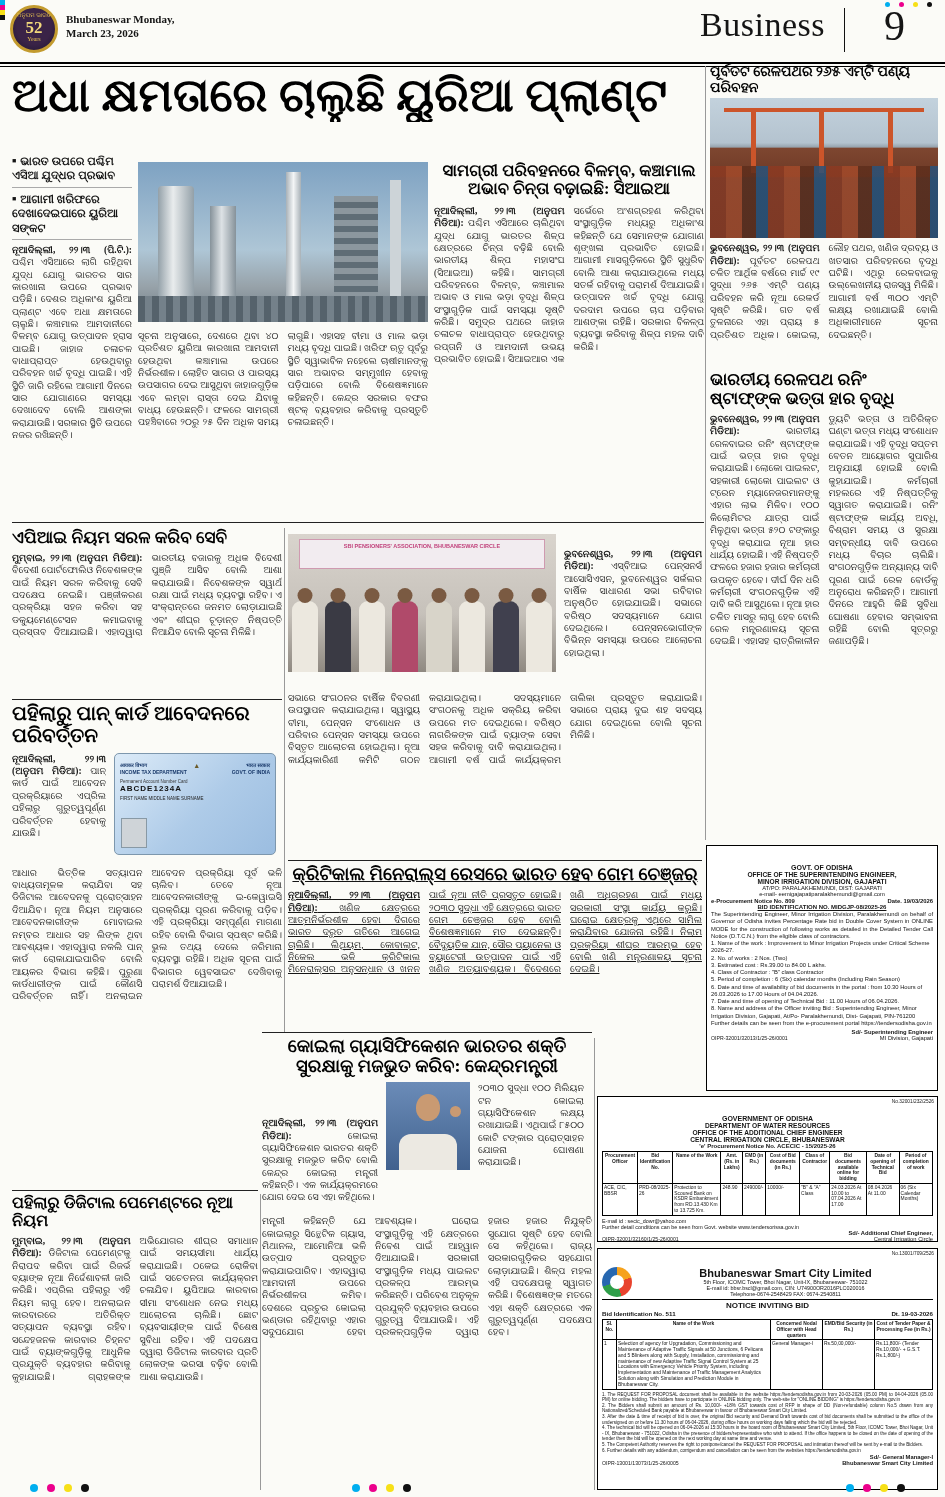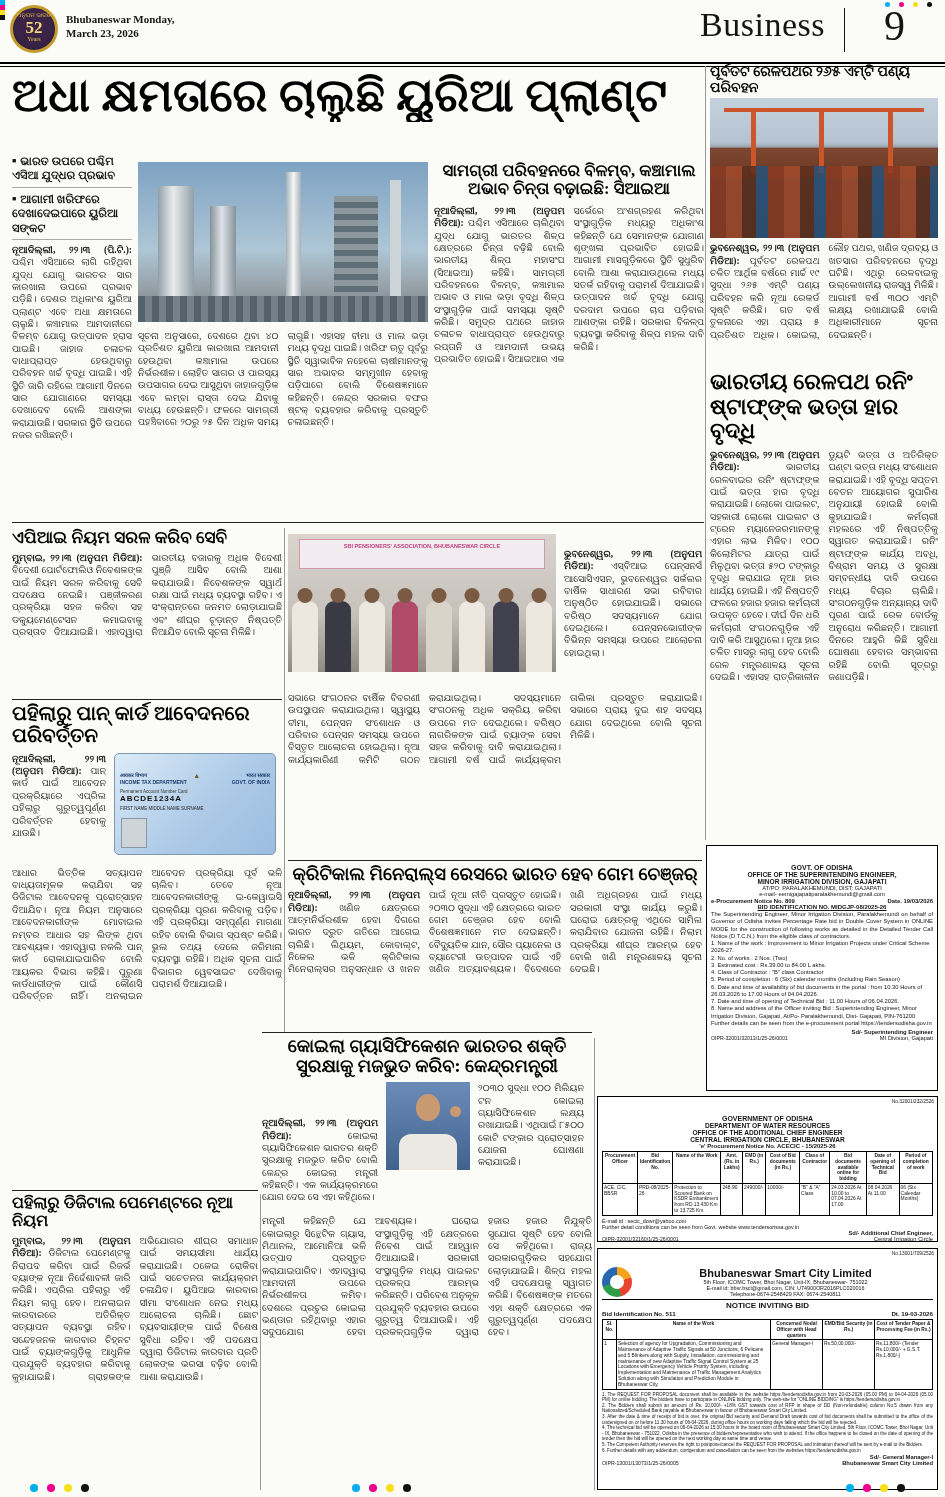--- a/index.html
+++ b/index.html
@@ -56,21 +56,21 @@
   .person { width:26px; height:76%; border-radius:9px 9px 0 0; background:#ece8df; position:relative; }
   .person::before { content:""; position:absolute; top:-13px; left:50%; transform:translateX(-50%); width:15px; height:15px; border-radius:50%; background:#7a5a42; }
   .person:nth-child(2){background:#3a3a44;} .person:nth-child(4){background:#b04a6a;}
   .person:nth-child(5){background:#d8d4c9;} .person:nth-child(7){background:#40404e;}
   .minister { background:linear-gradient(180deg,#6b8cb8,#41618e); }
   .minister .head{top:12px;left:50%;transform:translateX(-50%);width:24px;height:27px;border-radius:50% 50% 46% 46%;background:#c99a72;}
   .minister .bodyfig{bottom:0;left:50%;transform:translateX(-50%);width:58px;height:36px;border-radius:12px 12px 0 0;background:#ece9e2;}
   .minister .hand{top:24px;right:9px;width:11px;height:11px;border-radius:50%;background:#c99a72;}
 
   
-  .pancard { width:162px; height:102px; border:1px solid #7d97ad; border-radius:5px; padding:18px 5px;
+  .pancard { width:162px; height:102px; border:1px solid #7d97ad; border-radius:5px; padding:8px 5px;
              background:linear-gradient(135deg,#dcebf8,#aecbe8 55%,#9bbde0); position:relative;
              font-family:"Liberation Sans",sans-serif; }
   .pc-row { display:flex; justify-content:space-between; font-size:5px; font-weight:bold; color:#1a3a6b; }
   .pc-emblem { color:#6b5b2a; font-size:7px; line-height:1; }
   .pc-label { font-size:4.5px; color:#333; margin-top:4px; }
   .pc-num { font-size:8px; font-weight:bold; color:#111; letter-spacing:1px; }
   .pc-name { font-size:4.5px; color:#222; margin-top:3px; }
   .pc-photo { position:absolute; left:6px; bottom:6px; width:26px; height:30px; background:#cfd4d8; border:1px solid #8899a5; }
 
   
@@ -168,21 +168,21 @@
       <i class="crane3"></i>
       <i class="cont"></i>
     </div>
     <div class="body-text cols2" style="margin-top:4px;height:126px;">
       <span class="by">ଭୁବନେଶ୍ୱର, ୨୨।୩ (ଅନୁପମ ମିଡିଆ):</span>
       <span>ପୂର୍ବତଟ ରେଳପଥ ଚଳିତ ଆର୍ଥିକ ବର୍ଷରେ ମାର୍ଚ୍ଚ ୧୯ ସୁଦ୍ଧା ୨୬୫ ଏମ୍ଟି ପଣ୍ୟ ପରିବହନ କରି ନୂଆ ରେକର୍ଡ ସୃଷ୍ଟି କରିଛି। ଗତ ବର୍ଷ ତୁଳନାରେ ଏହା ପ୍ରାୟ ୫ ପ୍ରତିଶତ ଅଧିକ। କୋଇଲା, ଲୌହ ପଥର, ଖଣିଜ ଦ୍ରବ୍ୟ ଓ ଖତସାର ପରିବହନରେ ବୃଦ୍ଧି ଘଟିଛି। ଏଥିରୁ ରେଳବାଇକୁ ଉଲ୍ଲେଖନୀୟ ରାଜସ୍ୱ ମିଳିଛି। ଆଗାମୀ ବର୍ଷ ୩୦୦ ଏମ୍ଟି ଲକ୍ଷ୍ୟ ରଖାଯାଇଛି ବୋଲି ଅଧିକାରୀମାନେ ସୂଚନା ଦେଇଛନ୍ତି।</span>
     </div>
   </div>
 
   <div class="abs" style="left:710px;top:370px;width:228px;height:470px;overflow:hidden;">
-    <div class="headline" style="font-size:22px;">ଭାରତୀୟ ରେଳପଥ ରନିଂ ଷ୍ଟାଫ୍ଙ୍କ ଭତ୍ତା ହାର ବୃଦ୍ଧି</div>
+    <div class="headline" style="font-size:17px;">ଭାରତୀୟ ରେଳପଥ ରନିଂ ଷ୍ଟାଫ୍ଙ୍କ ଭତ୍ତା ହାର ବୃଦ୍ଧି</div>
     <div class="body-text cols2" style="margin-top:5px;height:420px;">
       <span class="by">ଭୁବନେଶ୍ୱର, ୨୨।୩ (ଅନୁପମ ମିଡିଆ):</span>
       <span>ଭାରତୀୟ ରେଳବାଇର ରନିଂ ଷ୍ଟାଫ୍ଙ୍କ ପାଇଁ ଭତ୍ତା ହାର ବୃଦ୍ଧି କରାଯାଇଛି। ଲୋକୋ ପାଇଲଟ, ସହକାରୀ ଲୋକୋ ପାଇଲଟ ଓ ଟ୍ରେନ ମ୍ୟାନେଜରମାନଙ୍କୁ ଏହାର ଲାଭ ମିଳିବ। ୧୦୦ କିଲୋମିଟର ଯାତ୍ରା ପାଇଁ ମିଳୁଥିବା ଭତ୍ତା ୫୨୦ ଟଙ୍କାରୁ ବୃଦ୍ଧି କରାଯାଇ ନୂଆ ହାର ଧାର୍ଯ୍ୟ ହୋଇଛି। ଏହି ନିଷ୍ପତ୍ତି ଫଳରେ ହଜାର ହଜାର କର୍ମଚାରୀ ଉପକୃତ ହେବେ। ଦୀର୍ଘ ଦିନ ଧରି କର୍ମଚାରୀ ସଂଗଠନଗୁଡ଼ିକ ଏହି ଦାବି କରି ଆସୁଥିଲେ। ନୂଆ ହାର ଚଳିତ ମାସରୁ ଲାଗୁ ହେବ ବୋଲି ରେଳ ମନ୍ତ୍ରଣାଳୟ ସୂଚନା ଦେଇଛି। ଏହାସହ ରାତ୍ରିକାଳୀନ ଡ୍ୟୁଟି ଭତ୍ତା ଓ ଅତିରିକ୍ତ ଘଣ୍ଟା ଭତ୍ତା ମଧ୍ୟ ସଂଶୋଧନ କରାଯାଇଛି। ଏହି ବୃଦ୍ଧି ସପ୍ତମ ବେତନ ଆୟୋଗର ସୁପାରିଶ ଅନୁଯାୟୀ ହୋଇଛି ବୋଲି କୁହାଯାଇଛି। କର୍ମଚାରୀ ମହଲରେ ଏହି ନିଷ୍ପତ୍ତିକୁ ସ୍ୱାଗତ କରାଯାଇଛି। ରନିଂ ଷ୍ଟାଫ୍ଙ୍କ କାର୍ଯ୍ୟ ଅବଧି, ବିଶ୍ରାମ ସମୟ ଓ ସୁରକ୍ଷା ସମ୍ବନ୍ଧୀୟ ଦାବି ଉପରେ ମଧ୍ୟ ବିଚାର ଚାଲିଛି। ସଂଗଠନଗୁଡ଼ିକ ଅନ୍ୟାନ୍ୟ ଦାବି ପୂରଣ ପାଇଁ ରେଳ ବୋର୍ଡକୁ ଅନୁରୋଧ କରିଛନ୍ତି। ଆଗାମୀ ଦିନରେ ଆହୁରି କିଛି ସୁବିଧା ଘୋଷଣା ହେବାର ସମ୍ଭାବନା ରହିଛି ବୋଲି ସୂତ୍ରରୁ ଜଣାପଡ଼ିଛି।</span>
     </div>
   </div>
 
   <div class="abs" style="left:12px;top:528px;width:270px;height:168px;overflow:hidden;">
     <div class="headline" style="font-size:17px;">ଏପିଆଇ ନିୟମ ସରଳ କରିବ ସେବି</div>
     <div class="body-text cols2" style="margin-top:5px;height:138px;">
       <span class="by">ମୁମ୍ବାଇ, ୨୨।୩ (ଅନୁପମ ମିଡିଆ):</span>
@@ -232,21 +232,21 @@
         </div>
         <div class="pc-label">Permanent Account Number Card</div>
         <div class="pc-num">ABCDE1234A</div>
         <div class="pc-name">FIRST NAME MIDDLE NAME SURNAME</div>
         <div class="pc-photo"></div>
       </div>
     </div>
     <div class="body-text cols2" style="margin-top:6px;height:276px;">ଆଧାର ଭିତ୍ତିକ ସତ୍ୟାପନ ବାଧ୍ୟତାମୂଳକ କରାଯିବା ସହ ଡିଜିଟାଲ ଆବେଦନକୁ ପ୍ରୋତ୍ସାହନ ଦିଆଯିବ। ନୂଆ ନିୟମ ଅନୁସାରେ ଆବେଦନକାରୀଙ୍କ ମୋବାଇଲ ନମ୍ବର ଆଧାର ସହ ଲିଙ୍କ ଥିବା ଆବଶ୍ୟକ। ଏହାଦ୍ୱାରା ନକଲି ପାନ୍ କାର୍ଡ ରୋକାଯାଇପାରିବ ବୋଲି ଆୟକର ବିଭାଗ କହିଛି। ପୁରୁଣା କାର୍ଡଧାରୀଙ୍କ ପାଇଁ କୌଣସି ପରିବର୍ତ୍ତନ ନାହିଁ। ଅନଲାଇନ ଆବେଦନ ପ୍ରକ୍ରିୟା ପୂର୍ବ ଭଳି ଚାଲିବ। ତେବେ ନୂଆ ଆବେଦନକାରୀଙ୍କୁ ଇ-କେୱାଇସି ପ୍ରକ୍ରିୟା ପୂରଣ କରିବାକୁ ପଡ଼ିବ। ଏହି ପ୍ରକ୍ରିୟା ସମ୍ପୂର୍ଣ୍ଣ ମାଗଣା ରହିବ ବୋଲି ବିଭାଗ ସ୍ପଷ୍ଟ କରିଛି। ଭୁଲ ତଥ୍ୟ ଦେଲେ ଜରିମାନା ବ୍ୟବସ୍ଥା ରହିଛି। ଅଧିକ ସୂଚନା ପାଇଁ ବିଭାଗର ୱେବସାଇଟ ଦେଖିବାକୁ ପରାମର୍ଶ ଦିଆଯାଇଛି।</div>
   </div>
 
-  <div class="abs" style="left:288px;top:864px;width:414px;height:166px;overflow:hidden;">
+  <div class="abs" style="left:288px;top:864px;width:414px;height:166px;overflow:hidden;text-decoration:underline;">
     <div class="headline" style="font-size:18px;text-align:center;">କ୍ରିଟିକାଲ ମିନେରାଲ୍ସ ରେସରେ ଭାରତ ହେବ ଗେମ ଚେଞ୍ଜର୍</div>
     <div class="body-text cols3" style="margin-top:5px;height:130px;">
       <span class="by">ନୂଆଦିଲ୍ଲୀ, ୨୨।୩ (ଅନୁପମ ମିଡିଆ):</span>
       <span>ଖଣିଜ କ୍ଷେତ୍ରରେ ଆତ୍ମନିର୍ଭରଶୀଳ ହେବା ଦିଗରେ ଭାରତ ଦ୍ରୁତ ଗତିରେ ଆଗେଇ ଚାଲିଛି। ଲିଥିୟମ, କୋବାଲ୍ଟ, ନିକେଲ ଭଳି କ୍ରିଟିକାଲ ମିନେରାଲ୍ସର ଅନୁସନ୍ଧାନ ଓ ଖନନ ପାଇଁ ନୂଆ ନୀତି ପ୍ରସ୍ତୁତ ହୋଇଛି। ୨୦୩୦ ସୁଦ୍ଧା ଏହି କ୍ଷେତ୍ରରେ ଭାରତ ଗେମ ଚେଞ୍ଜର ହେବ ବୋଲି ବିଶେଷଜ୍ଞମାନେ ମତ ଦେଇଛନ୍ତି। ବୈଦ୍ୟୁତିକ ଯାନ, ସୌର ପ୍ୟାନେଲ ଓ ବ୍ୟାଟେରୀ ଉତ୍ପାଦନ ପାଇଁ ଏହି ଖଣିଜ ଅତ୍ୟାବଶ୍ୟକ। ବିଦେଶରେ ଖଣି ଅଧିଗ୍ରହଣ ପାଇଁ ମଧ୍ୟ ସରକାରୀ ସଂସ୍ଥା କାର୍ଯ୍ୟ କରୁଛି। ଘରୋଇ କ୍ଷେତ୍ରକୁ ଏଥିରେ ସାମିଲ କରାଯିବାର ଯୋଜନା ରହିଛି। ନିଲାମ ପ୍ରକ୍ରିୟା ଶୀଘ୍ର ଆରମ୍ଭ ହେବ ବୋଲି ଖଣି ମନ୍ତ୍ରଣାଳୟ ସୂଚନା ଦେଇଛି।</span>
     </div>
   </div>
 
   <div class="abs" style="left:262px;top:1036px;width:330px;height:452px;overflow:hidden;">
     <div class="headline" style="font-size:18px;text-align:center;">କୋଇଲା ଗ୍ୟାସିଫିକେଶନ ଭାରତର ଶକ୍ତି ସୁରକ୍ଷାକୁ ମଜଭୁତ କରିବ: କେନ୍ଦ୍ରମନ୍ତ୍ରୀ</div>
     <div style="display:flex;gap:8px;margin-top:6px;align-items:flex-start;">

